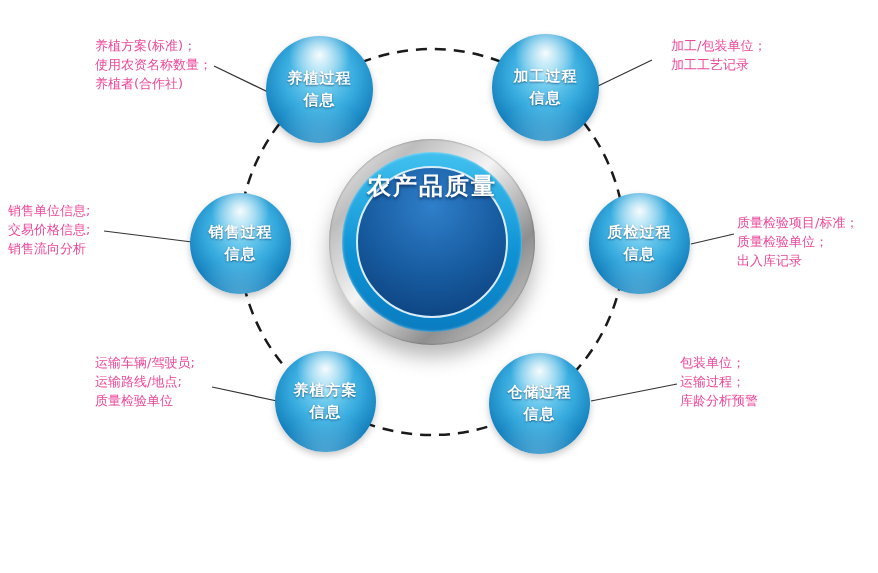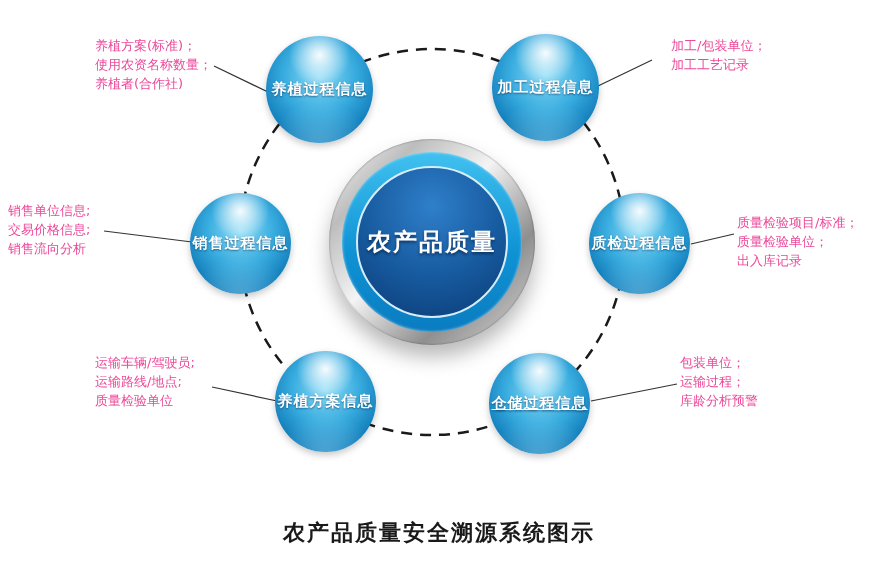--- a/index.html
+++ b/index.html
@@ -27,47 +27,47 @@
   .center-blue-ring {
     width: 180px; height: 180px; border-radius: 50%;
     background: linear-gradient(180deg, #41c1ef 0%, #0f93d5 55%, #0a7cc0 100%);
     box-shadow: inset 0 0 3px rgba(255,255,255,.65);
     display: flex; align-items: center; justify-content: center;
   }
   .center-disc {
     width: 152px; height: 152px; border-radius: 50%;
     border: 2px solid #d7edf9;
     background: radial-gradient(circle at 50% 26%, #2f7fca 0%, #16599d 55%, #0b3b76 100%);
-    display: flex; flex-direction: column; align-items: center; justify-content: center;
+    display: flex; flex-direction: column; align-items: center; justify-content: flex-start;
     color: #ffffff; font-weight: bold;
   }
   .center-disc .ct {
     font-size: 24px; letter-spacing: 2px; line-height: 1.5;
     text-shadow: 0 2px 3px rgba(0,20,50,.6);
   }
 
   
   .sphere {
     position: absolute; border-radius: 50%;
-    display: flex; flex-direction: row; align-items: center; justify-content: center;
+    display: flex; flex-direction: column; align-items: center; justify-content: center;
     color: #ffffff; font-weight: bold; text-align: center;
     background:
       radial-gradient(circle at 50% 18%, rgba(255,255,255,.95) 0%, rgba(255,255,255,0) 30%),
       radial-gradient(circle at 50% 112%, rgba(170,228,250,.5) 0%, rgba(170,228,250,0) 42%),
       radial-gradient(circle at 50% 38%, #8edcf6 0%, #38acdf 42%, #0f7ab8 76%, #085f93 100%);
     box-shadow: 0 3px 7px rgba(0,0,0,.22);
   }
   .sphere .nl {
     font-size: 15px; letter-spacing: 1px; line-height: 1.45;
     text-shadow: 0 1px 2px rgba(0,45,85,.6);
   }
   .s-planting    { left: 266px; top: 36px;  width: 107px; height: 107px; }
   .s-processing  { left: 492px; top: 34px;  width: 107px; height: 107px; }
   .s-inspection  { left: 589px; top: 193px; width: 101px; height: 101px; }
-  .s-warehousing { left: 489px; top: 353px; width: 101px; height: 101px; text-decoration: underline; }
+  .s-warehousing { left: 489px; top: 353px; width: 101px; height: 101px; }
   .s-transport   { left: 275px; top: 351px; width: 101px; height: 101px; }
   .s-sales       { left: 190px; top: 193px; width: 101px; height: 101px; }
 
   
   .callout {
     position: absolute;
     font-size: 13px; line-height: 19px; color: #ec4899;
     white-space: nowrap;
   }
   .c-planting    { left: 95px;  top: 36px;  }
@@ -155,15 +155,14 @@
     <div>运输车辆/驾驶员;</div>
     <div>运输路线/地点;</div>
     <div>质量检验单位</div>
   </div>
   <div class="callout c-sales">
     <div>销售单位信息;</div>
     <div>交易价格信息;</div>
     <div>销售流向分析</div>
   </div>
 
-  <div class="caption">农产品质量安全溯源系统图示</div>
 
 </div>
 
 </body></html>

